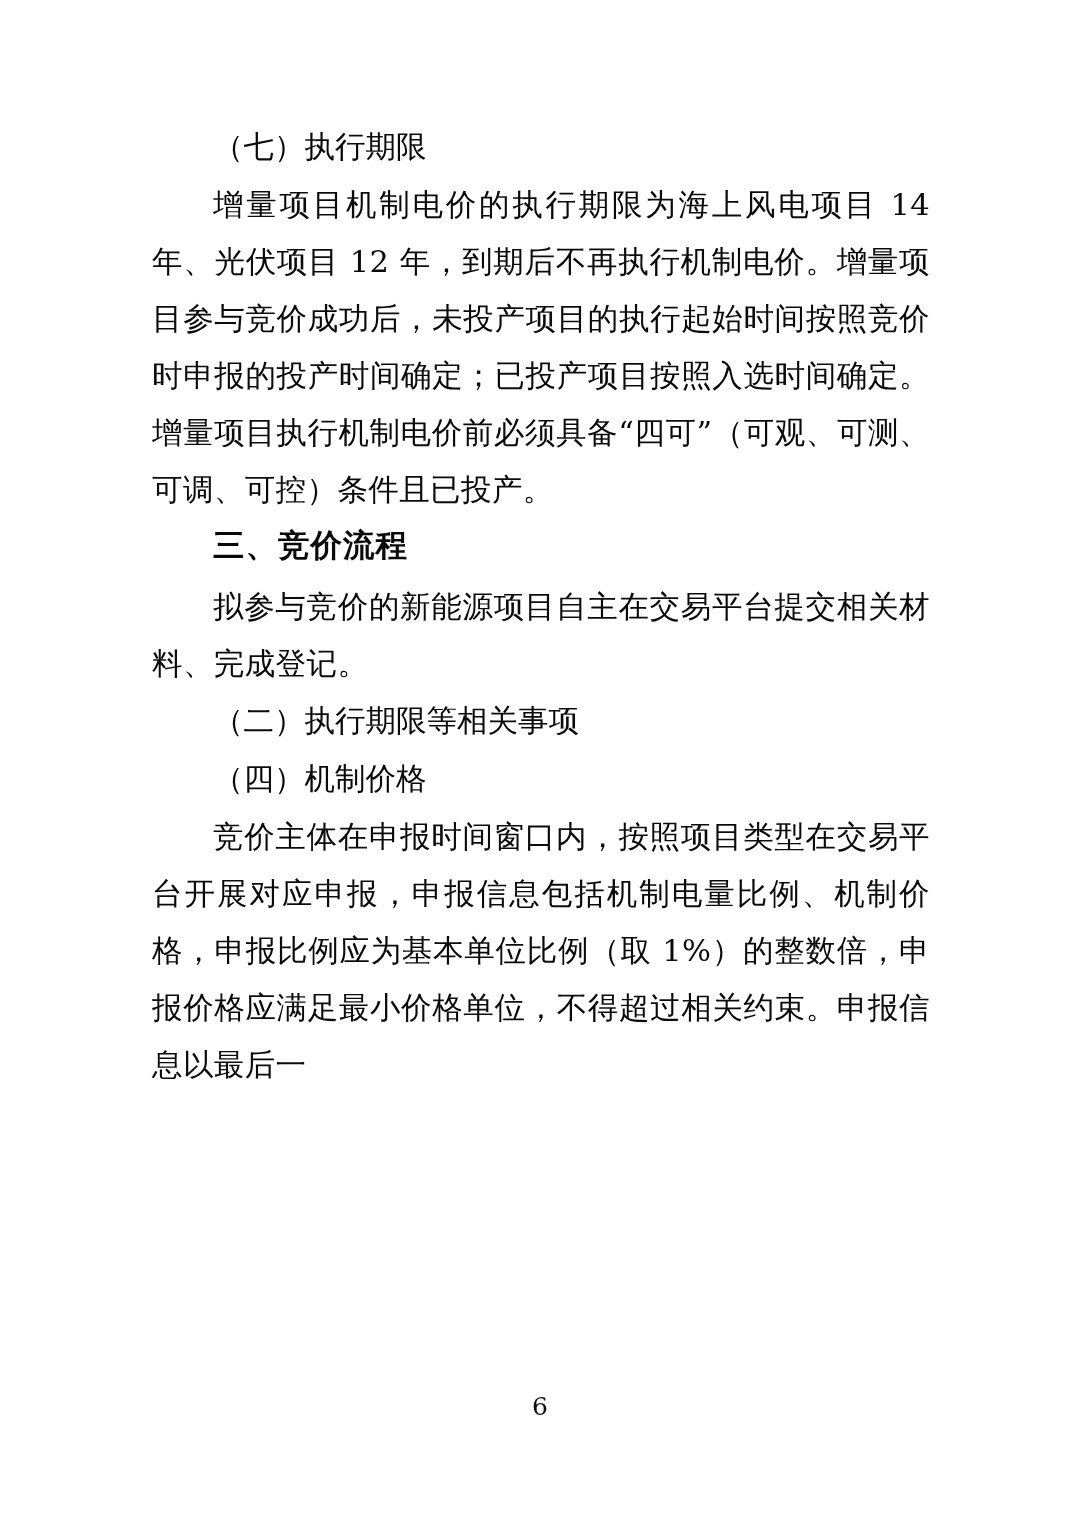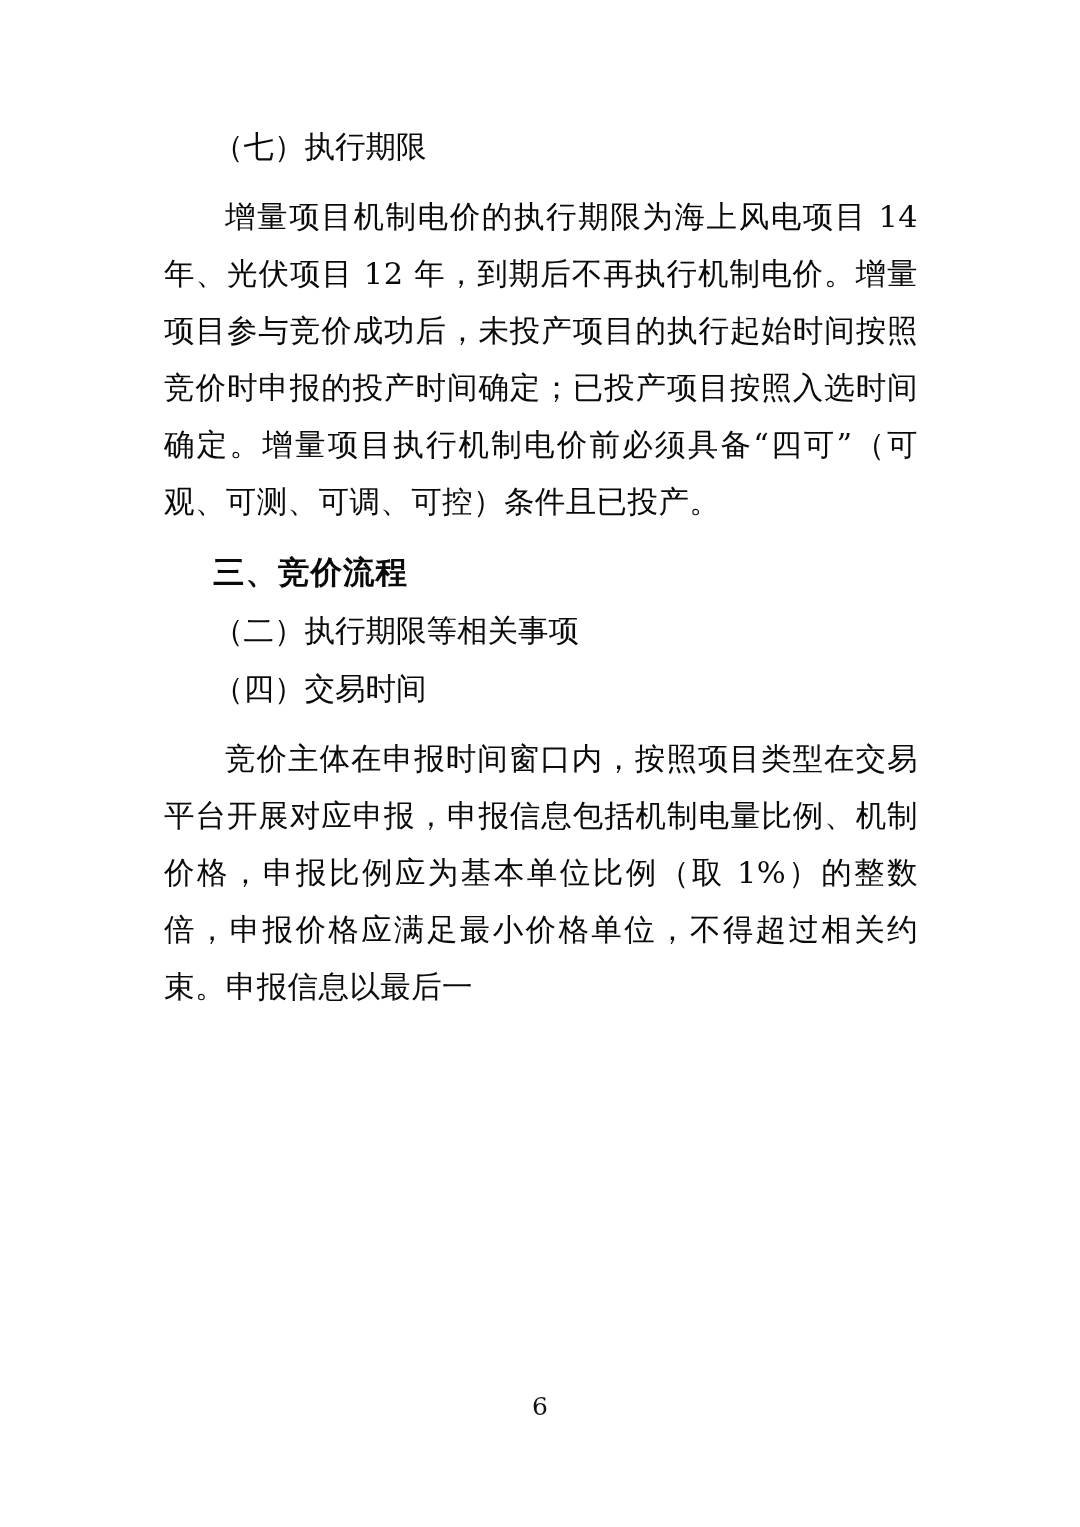--- a/index.html
+++ b/index.html
@@ -23,34 +23,34 @@
     left: 152px;
     top: 118px;
     width: 778px;
   }
   .doc-p {
     font-size: 30.5px;
     line-height: 57px;
     text-align: justify;
     text-justify: inter-ideograph;
     letter-spacing: 0.4px;
-    margin: 12px;
+    margin: 0;
     font-family: "DejaVu Serif", serif;
     font-weight: 400;
   }
   .indent {
     text-indent: 61px;
   }
   .heading {
     font-size: 31.5px;
     line-height: 60px;
     font-weight: 700;
     text-indent: 61px;
     margin: 0;
-    font-family: Liberation Sans, sans-serif;
+    font-family: Liberation Mono, monospace;
     letter-spacing: 1px;
   }
   .subheading {
     font-size: 30.5px;
     line-height: 58px;
     text-indent: 61px;
     margin: 0;
     font-weight: 400;
   }
   .page-number {
@@ -70,26 +70,27 @@
 <div class="page">
   <div class="content">
 
     <p class="subheading">（七）执行期限</p>
 
     <p class="doc-p indent">增量项目机制电价的执行期限为海上风电项目 14 年、光伏项目 12 年，到期后不再执行机制电价。增量项目参与竞价成功后，未投产项目的执行起始时间按照竞价时申报的投产时间确定；已投产项目按照入选时间确定。增量项目执行机制电价前必须具备“四可”（可观、可测、可调、可控）条件且已投产。</p>
 
     <p class="heading">三、竞价流程</p>
 
 
+    <p class="doc-p indent">拟参与竞价的新能源项目自主在交易平台提交相关材料、完成登记。</p>
 
     <p class="subheading">（二）执行期限等相关事项</p>
 
 
 
 
-    <p class="subheading">（四）交易时间</p>
+    <p class="subheading">（四）机制价格</p>
 
     <p class="doc-p indent">竞价主体在申报时间窗口内，按照项目类型在交易平台开展对应申报，申报信息包括机制电量比例、机制价格，申报比例应为基本单位比例（取 1%）的整数倍，申报价格应满足最小价格单位，不得超过相关约束。申报信息以最后一</p>
 
   </div>
 
   <div class="page-number">6</div>
 </div>
 
 </body></html>

